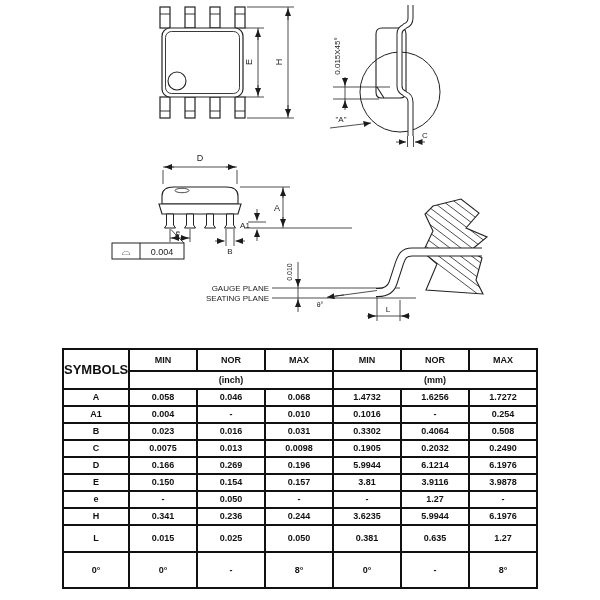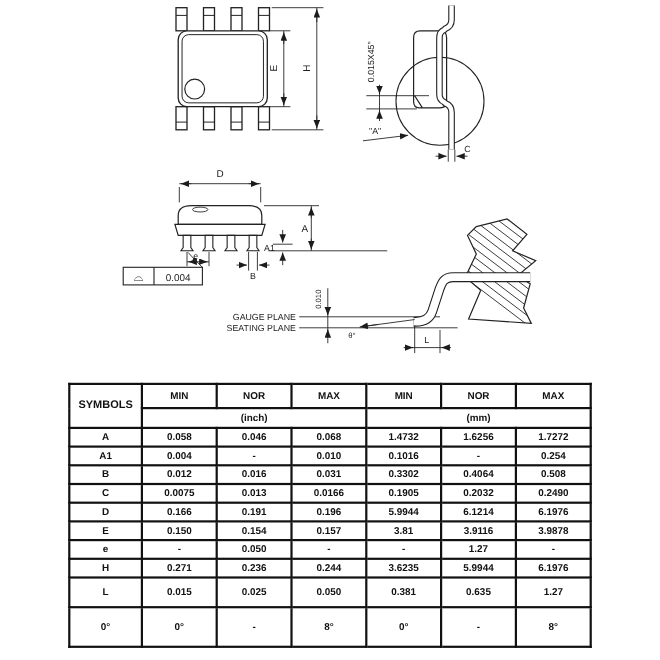--- a/index.html
+++ b/index.html
@@ -5,21 +5,21 @@
   html,body{margin:0;padding:0;background:#ffffff;}
   .page{position:relative;width:600px;height:600px;background:#fff;font-family:"Liberation Sans",sans-serif;overflow:hidden;}
   svg{position:absolute;left:0;top:0;}
   svg text{fill:#1c1c1c;font-family:"Liberation Sans",sans-serif;}
   .dimtxt{font-size:9px;}
   .dimtxt-sm{font-size:8px;}
   .dimtxt-xs{font-size:7px;}
   .spec-table{position:absolute;left:62px;top:348px;width:476px;border-collapse:collapse;table-layout:fixed;}
   .spec-table th,.spec-table td{border:2px solid #111;font-size:9px;font-weight:bold;color:#111;
      text-align:center;vertical-align:middle;padding:0;line-height:1;}
-  .spec-table .sym-hdr{font-size:10px;}
+  .spec-table .sym-hdr{font-size:13px;}
   .hdr-row1 td,.hdr-row1 th{height:20px;}
   .hdr-row2 td{height:16px;border-top-width:1px;}
   .data-row td{height:15px;}
   .row-tall td{height:25px;}
   .row-taller td{height:34px;}
   col.c-sym{width:66px;} col.c-val{width:68px;}
 </style>
 </head>
 <body>
 
@@ -265,40 +265,40 @@
     <td>A1</td>
     <td>0.004</td>
     <td>-</td>
     <td>0.010</td>
     <td>0.1016</td>
     <td>-</td>
     <td>0.254</td>
   </tr>
   <tr class="data-row">
     <td>B</td>
-    <td>0.012</td>
+    <td>0.023</td>
     <td>0.016</td>
     <td>0.031</td>
     <td>0.3302</td>
     <td>0.4064</td>
     <td>0.508</td>
   </tr>
   <tr class="data-row">
     <td>C</td>
     <td>0.0075</td>
     <td>0.013</td>
-    <td>0.0166</td>
+    <td>0.0098</td>
     <td>0.1905</td>
     <td>0.2032</td>
     <td>0.2490</td>
   </tr>
   <tr class="data-row">
     <td>D</td>
     <td>0.166</td>
-    <td>0.191</td>
+    <td>0.269</td>
     <td>0.196</td>
     <td>5.9944</td>
     <td>6.1214</td>
     <td>6.1976</td>
   </tr>
   <tr class="data-row">
     <td>E</td>
     <td>0.150</td>
     <td>0.154</td>
     <td>0.157</td>
@@ -310,21 +310,21 @@
     <td>e</td>
     <td>-</td>
     <td>0.050</td>
     <td>-</td>
     <td>-</td>
     <td>1.27</td>
     <td>-</td>
   </tr>
   <tr class="data-row">
     <td>H</td>
-    <td>0.271</td>
+    <td>0.341</td>
     <td>0.236</td>
     <td>0.244</td>
     <td>3.6235</td>
     <td>5.9944</td>
     <td>6.1976</td>
   </tr>
   <tr class="row-tall">
     <td>L</td>
     <td>0.015</td>
     <td>0.025</td>

